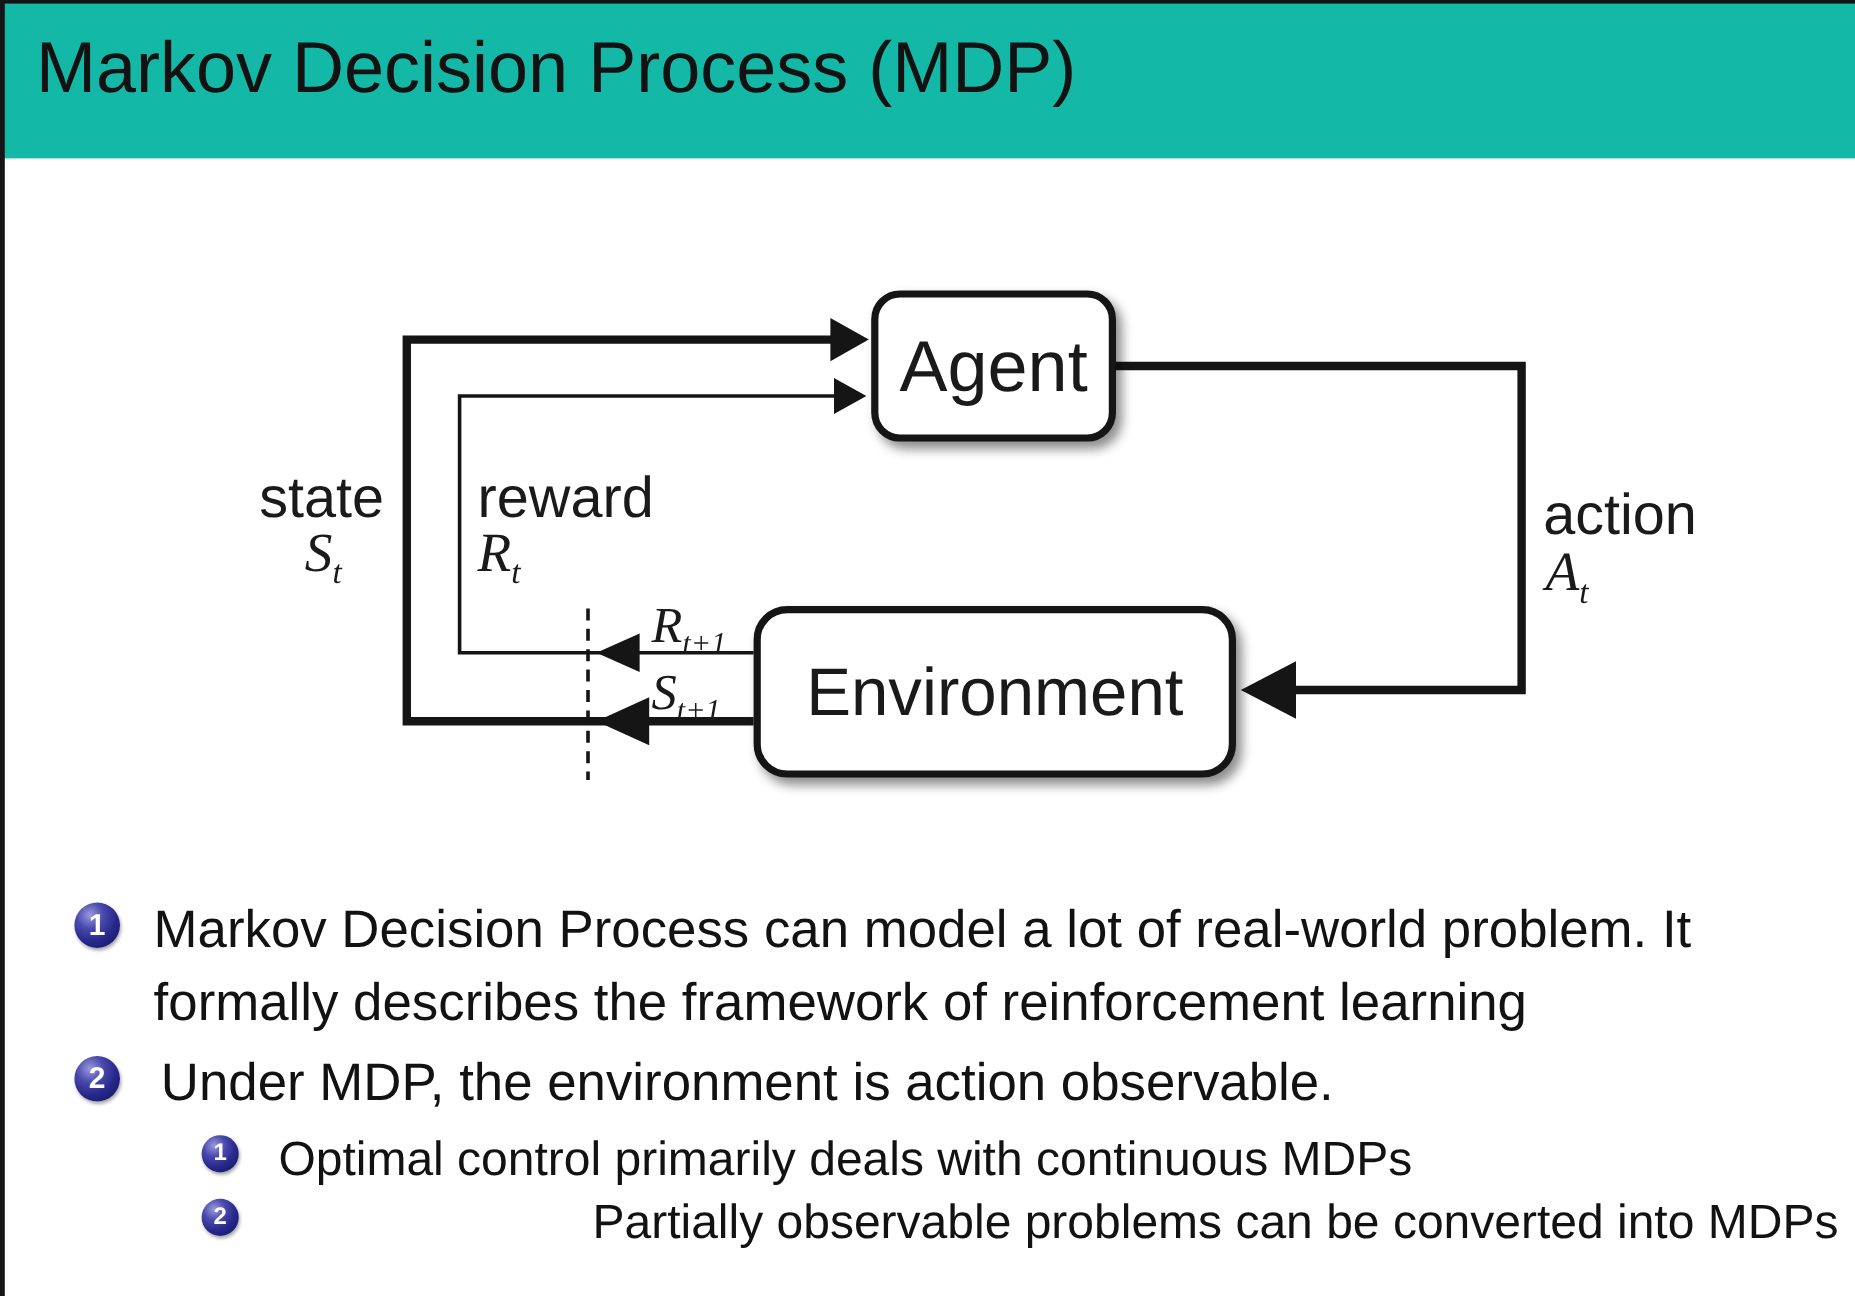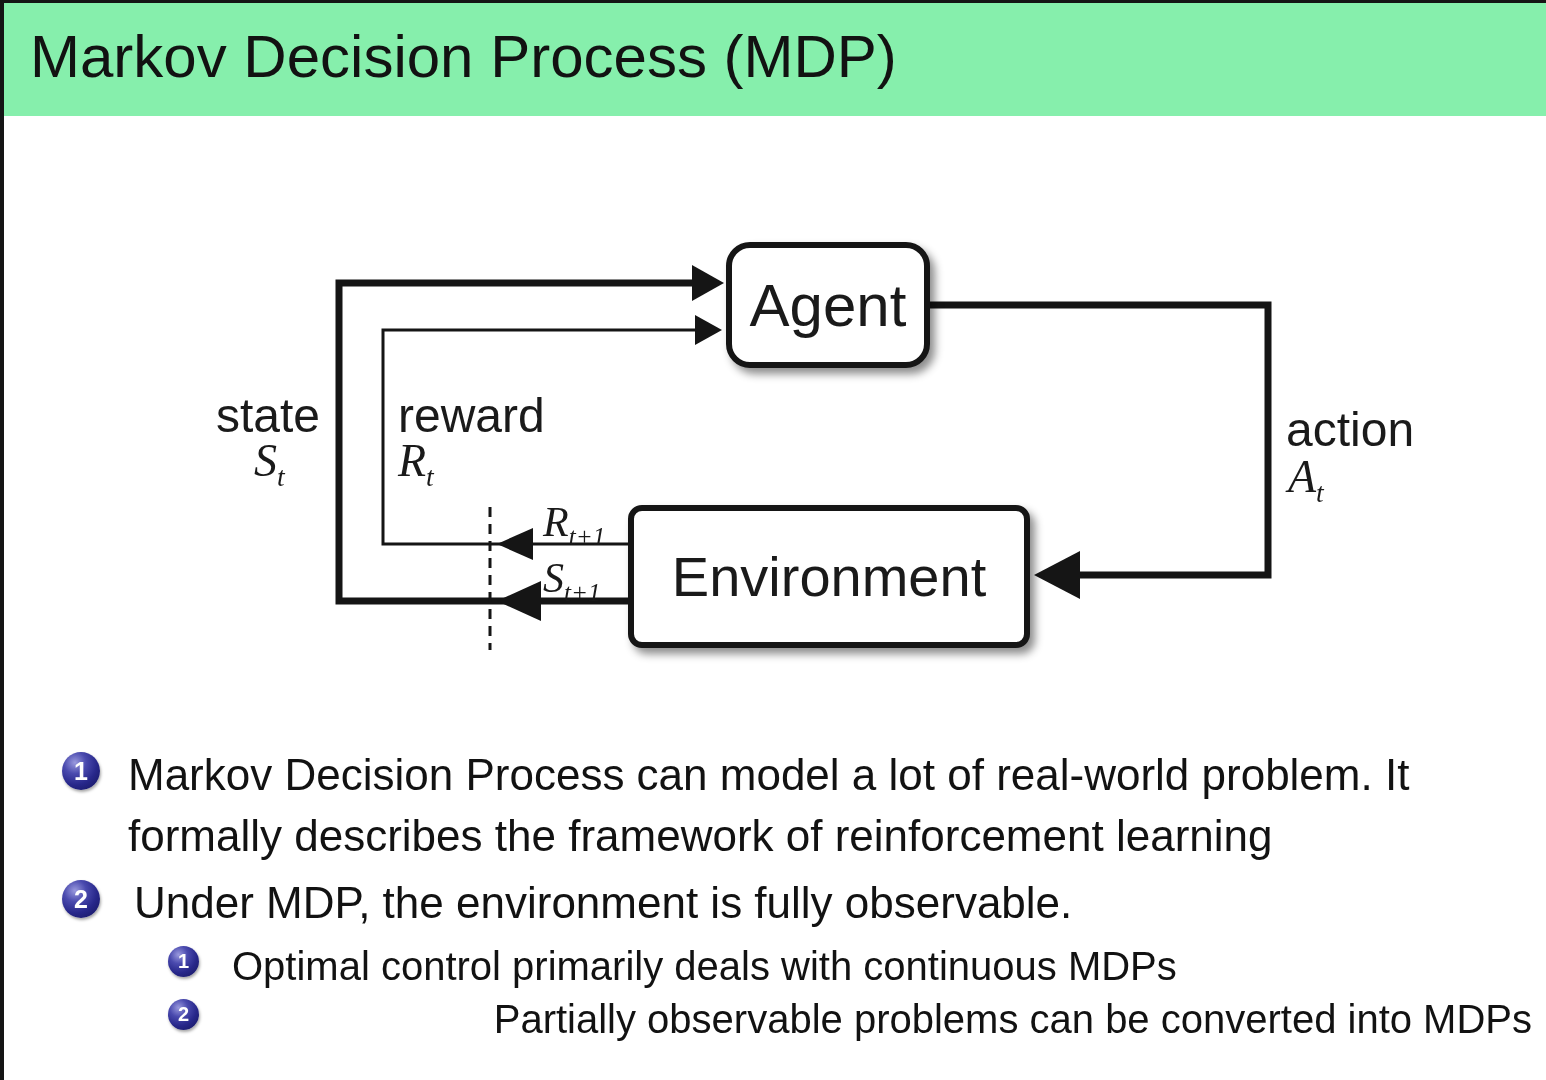--- a/index.html
+++ b/index.html
@@ -8,38 +8,38 @@
     position: relative;
     background: #ffffff;
     font-family: "Liberation Sans", sans-serif;
     color: #141414;
     overflow: hidden;
   }
   .edge-top { position: absolute; top: 0; left: 0; width: 1546px; height: 3px; background: #151515; z-index: 50; }
   .edge-left { position: absolute; top: 0; left: 0; width: 4px; height: 1080px; background: #151515; z-index: 50; }
 
   .title-band {
-    position: absolute; top: 0; left: 0; width: 1546px; height: 116px;
-    background: #86efac;
+    position: absolute; top: 0; left: 0; width: 1546px; height: 132px;
+    background: #14b8a6;
   }
   .title-text {
     position: absolute; left: 30px; top: 22px;
     font-size: 60px; letter-spacing: 0px; color: #121212;
   }
 
   
   .diagram-svg { position: absolute; left: 0; top: 0; width: 1546px; height: 1080px; pointer-events: none; }
 
   .node-box {
     position: absolute; background: #ffffff; border: 6px solid #151515;
     display: flex; align-items: center; justify-content: center;
     box-shadow: 5px 6px 9px rgba(0,0,0,0.45);
   }
   .agent-box { left: 726px; top: 242px; width: 204px; height: 126px; border-radius: 24px; }
-  .env-box   { left: 628px; top: 505px; width: 402px; height: 143px; border-radius: 14px; }
+  .env-box   { left: 628px; top: 505px; width: 402px; height: 143px; border-radius: 28px; }
   .agent-box .node-label { font-size: 60px; color: #1a1a1a; text-align: center; }
   .env-box .node-label   { font-size: 56px; color: #1a1a1a; }
 
   .dlabel { position: absolute; font-size: 48px; color: #1a1a1a; white-space: nowrap; }
   .dlabel.right-align { text-align: right; }
   .math {
     position: absolute; font-family: "Liberation Serif", serif; font-style: italic;
     font-size: 46px; color: #1a1a1a; white-space: nowrap;
   }
   .math sub { font-size: 0.60em; font-style: italic; }
@@ -124,21 +124,21 @@
 <div class="math small sym-snext"><span>S</span><sub>t+1</sub></div>
 
 <div class="badge lv1 b1-badge">
     <span>1</span>
   </div>
 <div class="bullet-text b1-text">Markov Decision Process can model a lot of real-world problem. It formally describes the framework of reinforcement learning</div>
 
 <div class="badge lv1 b2-badge">
     <span>2</span>
   </div>
-<div class="bullet-text b2-text">Under MDP, the environment is fully observable.</div>
+<div class="bullet-text b2-text">Under MDP, the environment is action observable.</div>
 
 <div class="badge lv2 s1-badge">
     <span>1</span>
   </div>
 <div class="bullet-text sub-text s1-text">Optimal control primarily deals with continuous MDPs</div>
 
 <div class="badge lv2 s2-badge">
     <span>2</span>
   </div>
 <div class="bullet-text sub-text s2-text">Partially observable problems can be converted into MDPs</div>

